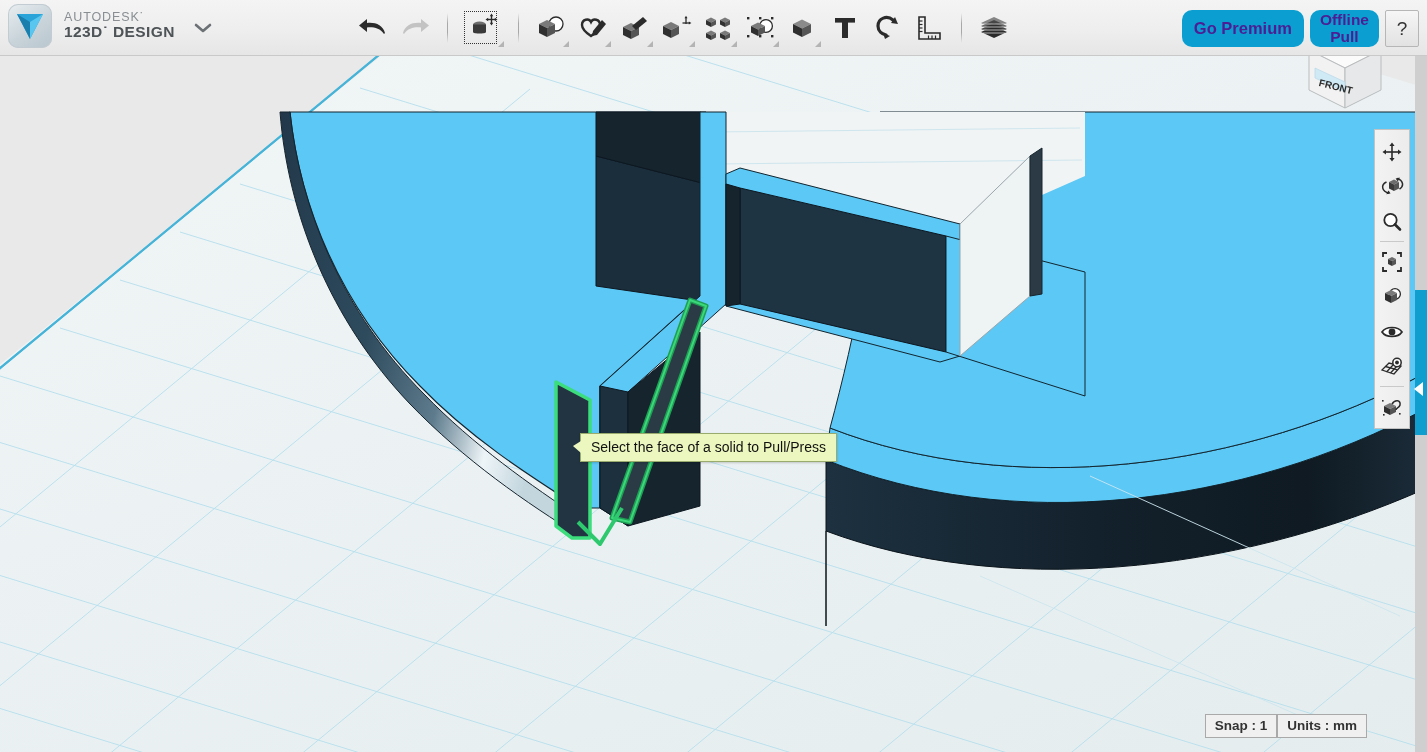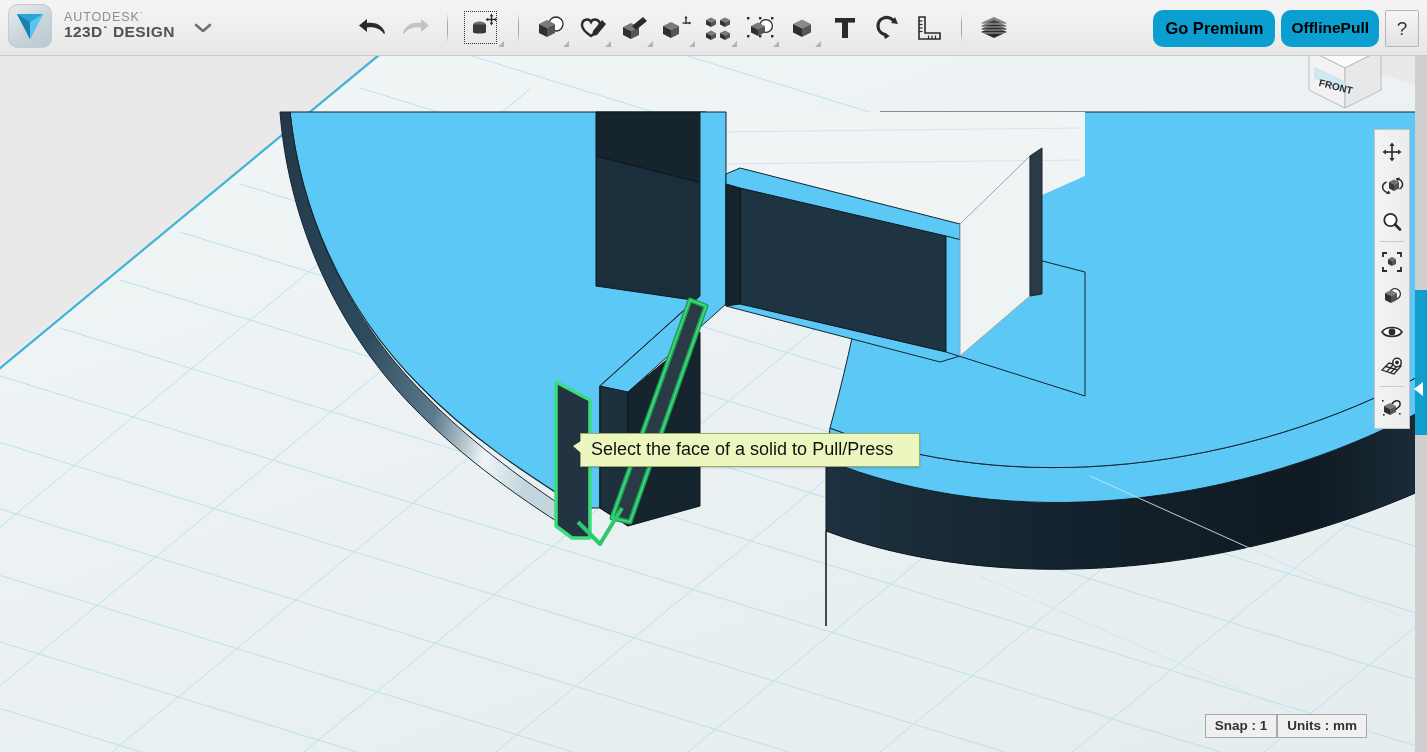--- a/index.html
+++ b/index.html
@@ -59,27 +59,27 @@
   }
   .tb-item.selected .selbox {
     position: absolute; left: 5px; top: 6px; width: 33px; height: 33px;
     border: 1px dotted #333; pointer-events: none;
   }
   .tb-item svg { display: block; }
 
   
   #topright { position: absolute; right: 8px; top: 10px; display: flex; align-items: center; gap: 6px; }
   .btn-blue {
-    background: #0a9fd0; color: #000000; border: none; border-radius: 10px;
+    background: #0a9fd0; color: #4c1d95; border: none; border-radius: 10px;
     font-family: "Liberation Sans", sans-serif; font-weight: bold; font-size: 16px;
     padding: 0 12px; height: 37px; cursor: pointer; line-height: 1;
     display: flex; align-items: center; justify-content: center; text-align: right;
   }
   #btn-premium { font-size: 16.5px; }
-  #btn-offline { flex-direction: row; line-height: 1.04; font-size: 15.5px; padding: 0 10px; }
+  #btn-offline { flex-direction: column; line-height: 1.04; font-size: 15.5px; padding: 0 10px; }
   #btn-help {
     width: 34px; height: 37px; border-radius: 2px;
     background: linear-gradient(to bottom, #f6f6f6, #e2e2e2);
     border: 1px solid #b6b6b6; color: #333; font-size: 19px; cursor: pointer;
     display: flex; align-items: center; justify-content: center;
   }
 
   
   #viewport {
     position: absolute; left: 0; top: 56px; width: 1427px; height: 696px;
@@ -122,22 +122,22 @@
   .nav-item {
     width: 34px; height: 35px;
     display: flex; align-items: center; justify-content: center; cursor: pointer;
   }
   .nav-div { height: 1px; margin: 2px 5px; background: #c9c9c9; }
 
   
   #tooltip {
     position: absolute; left: 580px; top: 377px;
     background: #ecf7bf; border: 1px solid #9aab6e;
-    font-size: 18px; color: #111;
-    padding: 5px 26px 6px 10px;
+    font-size: 14px; color: #111;
+    padding: 5px 10px 6px 10px;
     white-space: nowrap; z-index: 35;
     box-shadow: 0 1px 2px rgba(0,0,0,.18);
   }
   #tooltip .tip-arrow {
     position: absolute; left: -8px; top: 7px;
     width: 0; height: 0;
     border-top: 5px solid transparent;
     border-bottom: 7px solid transparent;
     border-right: 8px solid #ecf7bf;
   }

